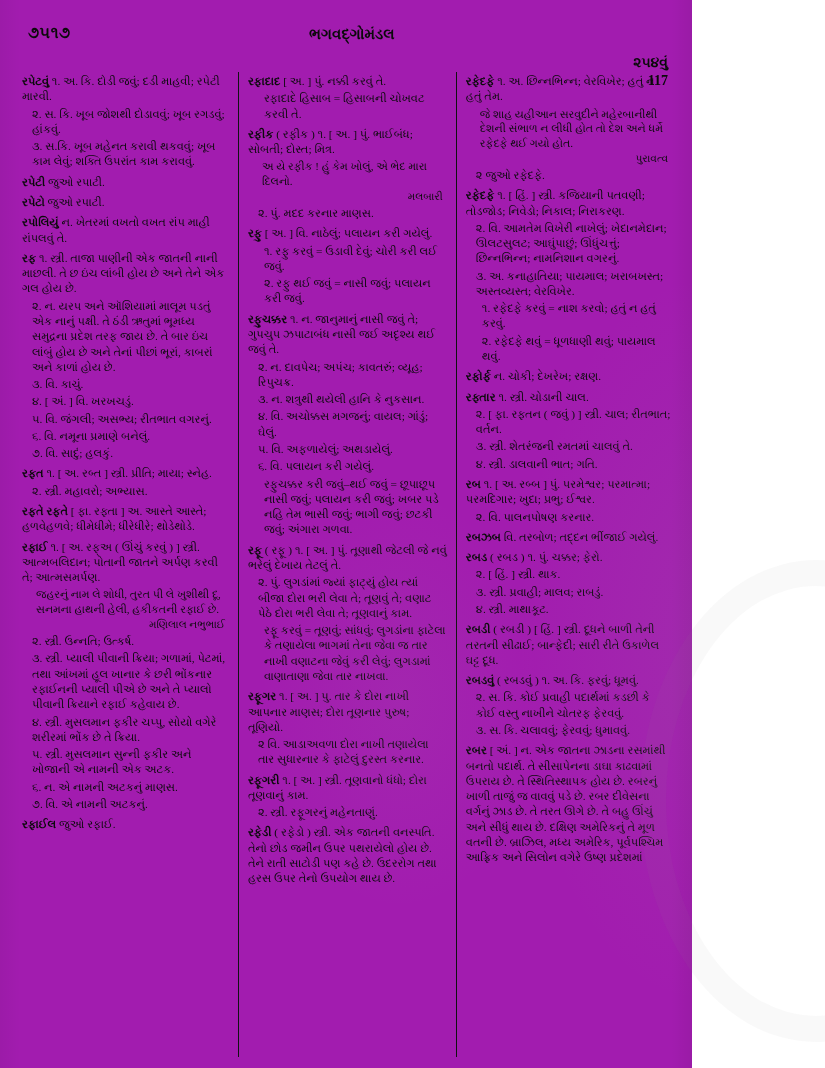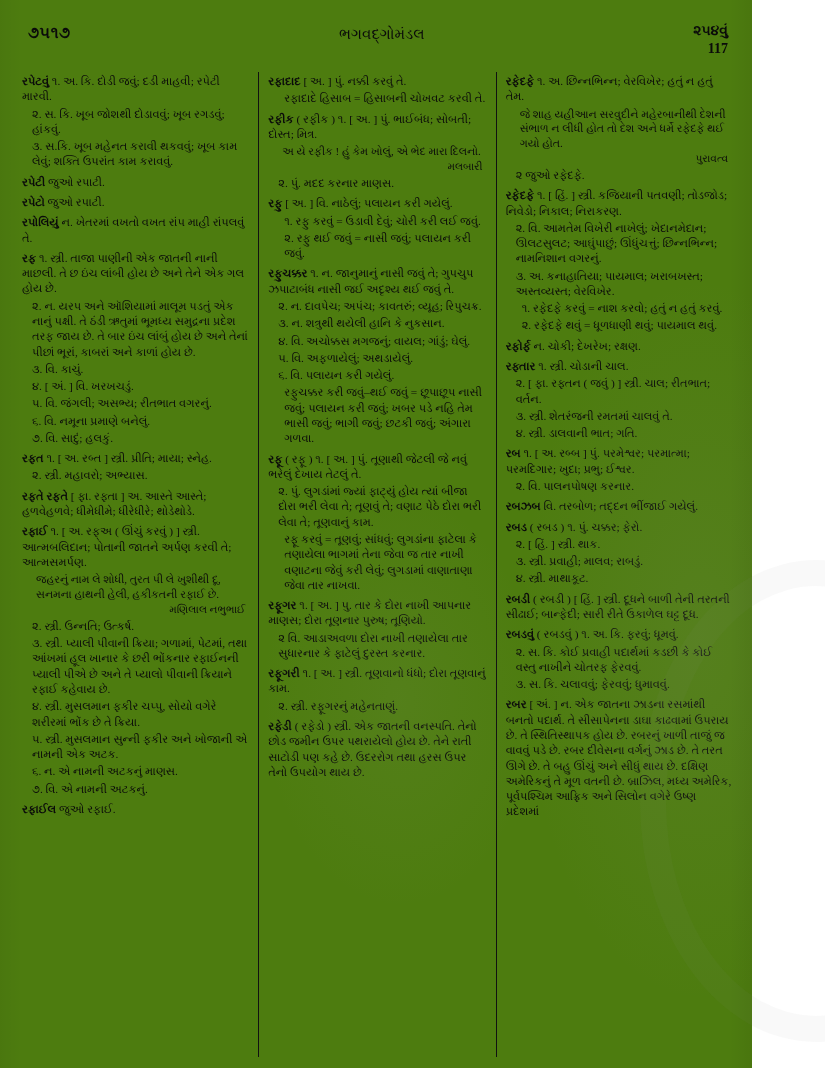--- a/index.html
+++ b/index.html
@@ -5,24 +5,24 @@
   html,body{margin:0;padding:0;background:#ffffff;}
   body{
     width:825px;height:1068px;
     font-family:"Liberation Serif","DejaVu Serif",serif;
     color:#0a0a0a;
     position:relative;
     overflow:hidden;
   }
   .page{
     position:relative;
-    width:752px;height:1068px;
+    width:692px;height:1068px;
     box-sizing:border-box;
     padding:16px 20px 8px 22px;
-    background:#4d7c0f;
+    background:#a21caf;
   }
   
   .scan-shade{
     position:absolute;inset:0;
     pointer-events:none;
     background:
       radial-gradient(ellipse 260px 520px at 700px 640px, rgba(160,160,160,.10), rgba(255,255,255,0) 70%),
       radial-gradient(ellipse 200px 300px at 400px 700px, rgba(170,170,170,.07), rgba(255,255,255,0) 70%),
       linear-gradient(to right, rgba(0,0,0,.04), rgba(0,0,0,0) 3%, rgba(0,0,0,0) 97%, rgba(0,0,0,.05));
   }
@@ -38,29 +38,29 @@
     height:56px;
     display:flex;
     align-items:flex-start;
     justify-content:space-between;
   }
   .head-left{
     font-size:16px;font-weight:bold;letter-spacing:.5px;
     padding-top:8px;padding-left:6px;
   }
   .head-center{
-    font-size:15px;font-weight:normal;
+    font-size:15px;font-weight:bold;
     padding-top:10px;
     text-align:center;flex:1;
   }
   .head-right{
     text-align:right;
     font-size:14px;font-weight:bold;
     line-height:1.25;
-    padding-top:6px;padding-right:4px;
+    padding-top:6px;padding-right:4px;margin-top:32px;
   }
 
   .columns{
     display:flex;
     height:985px;
     align-items:stretch;
   }
   .col{
     width:265px;
     box-sizing:border-box;

